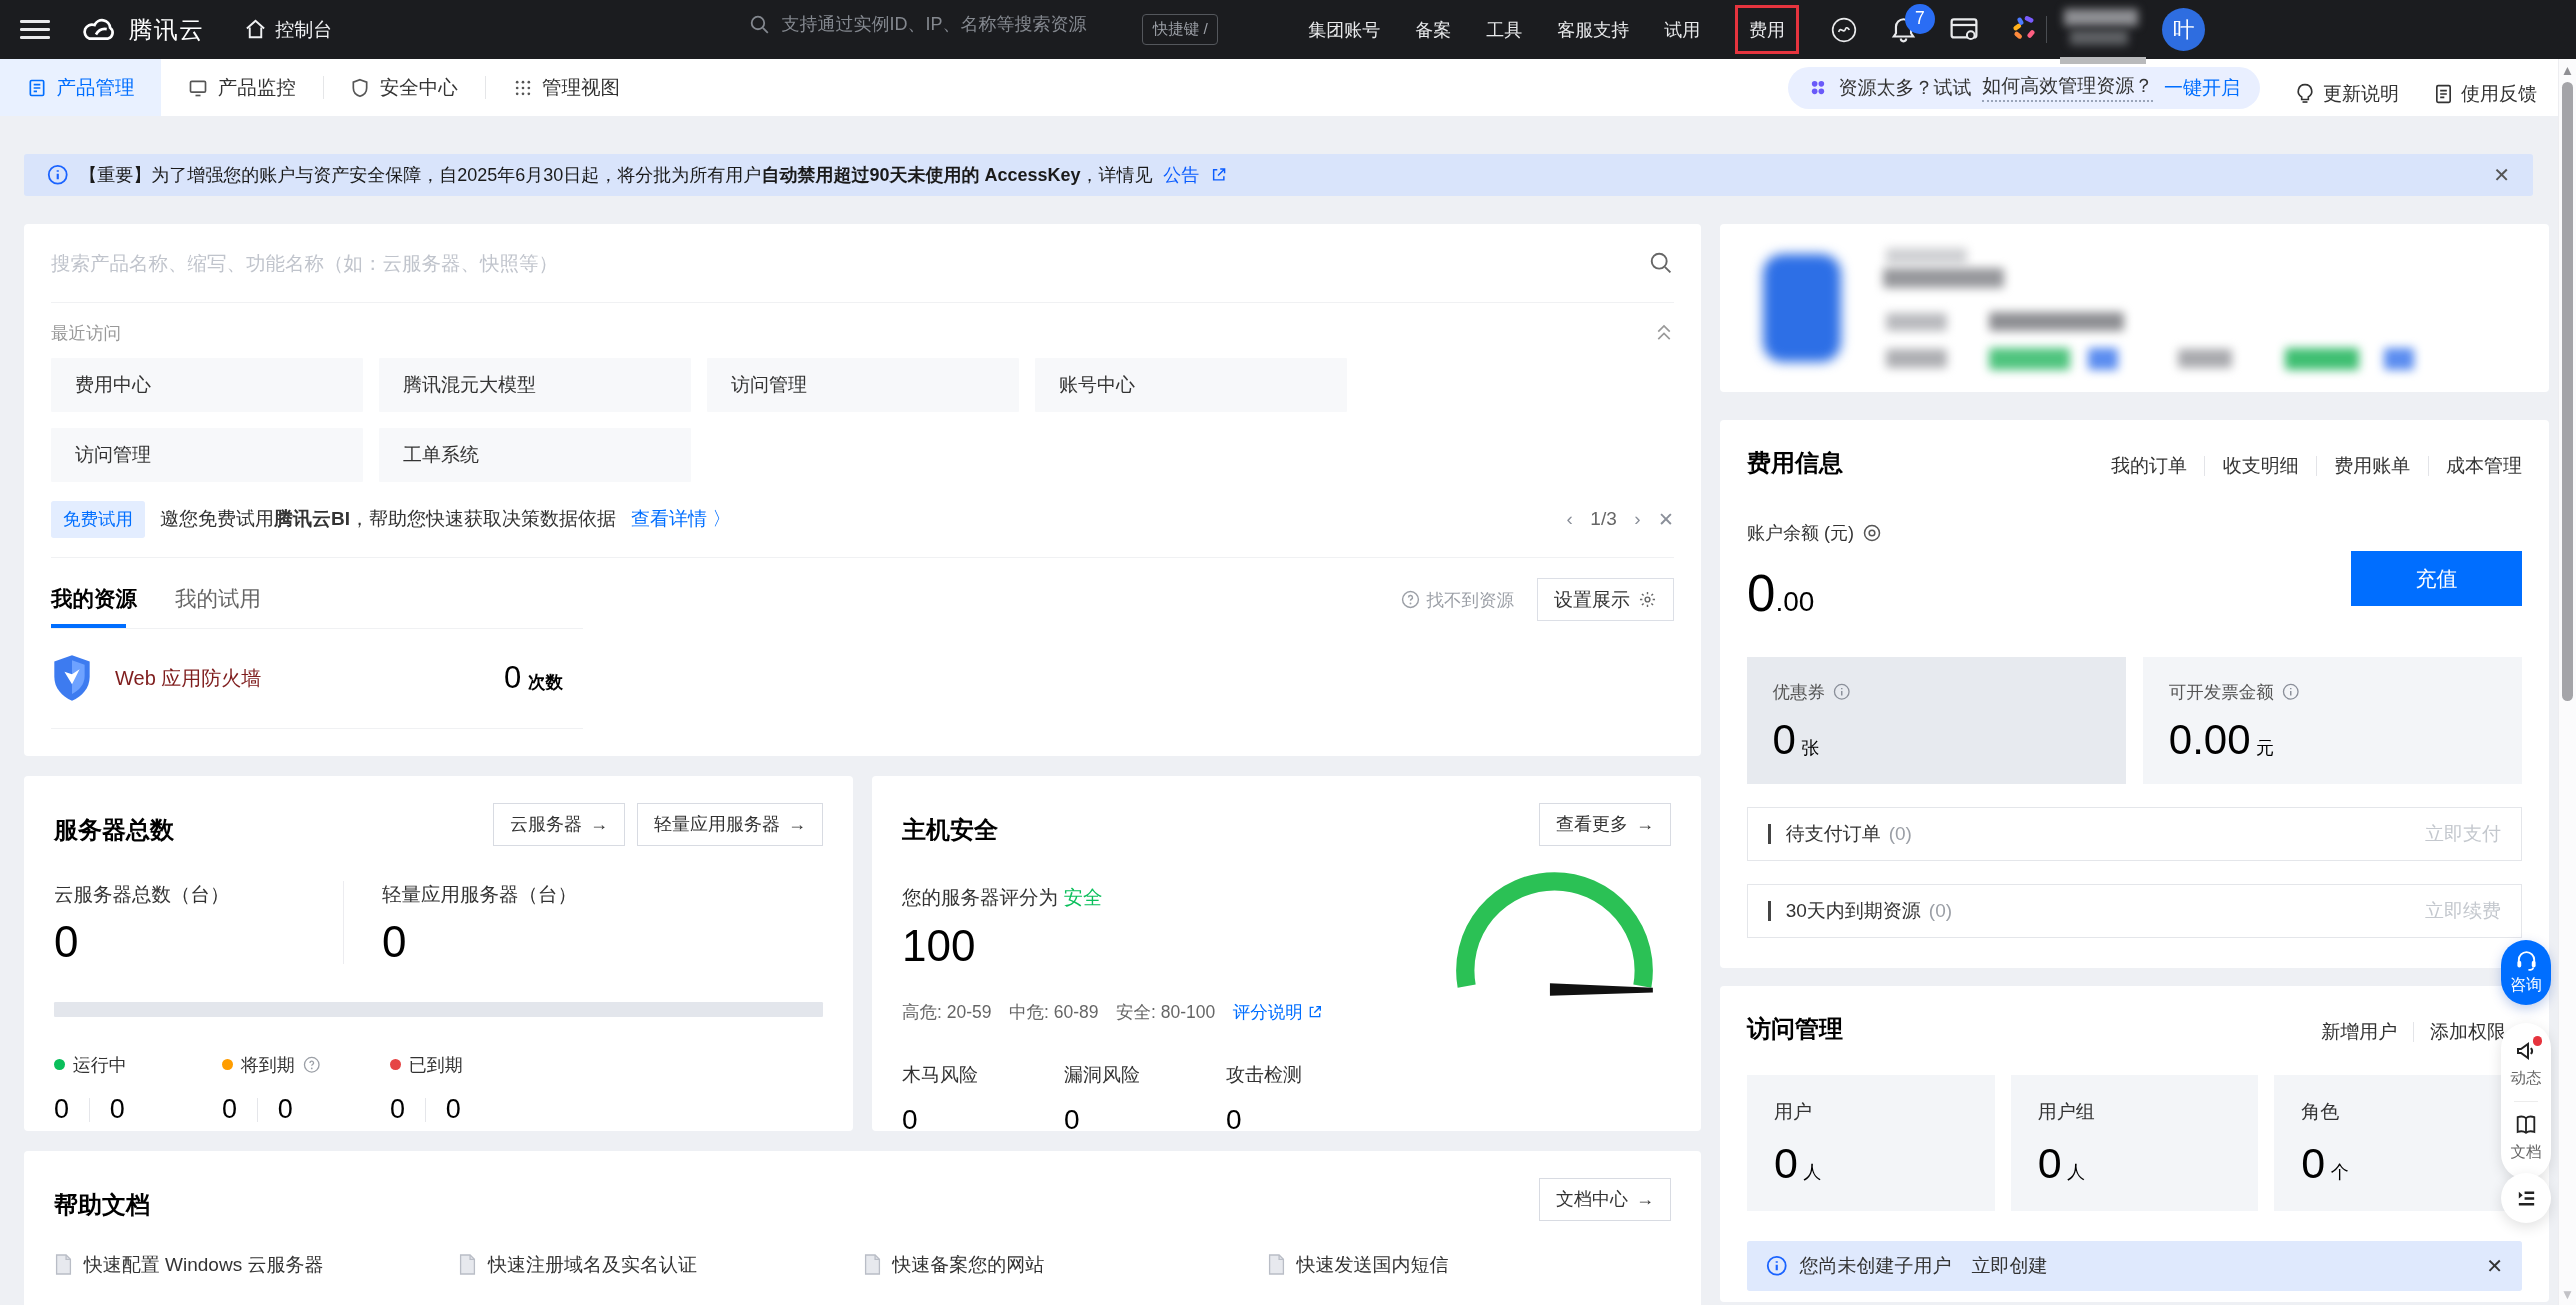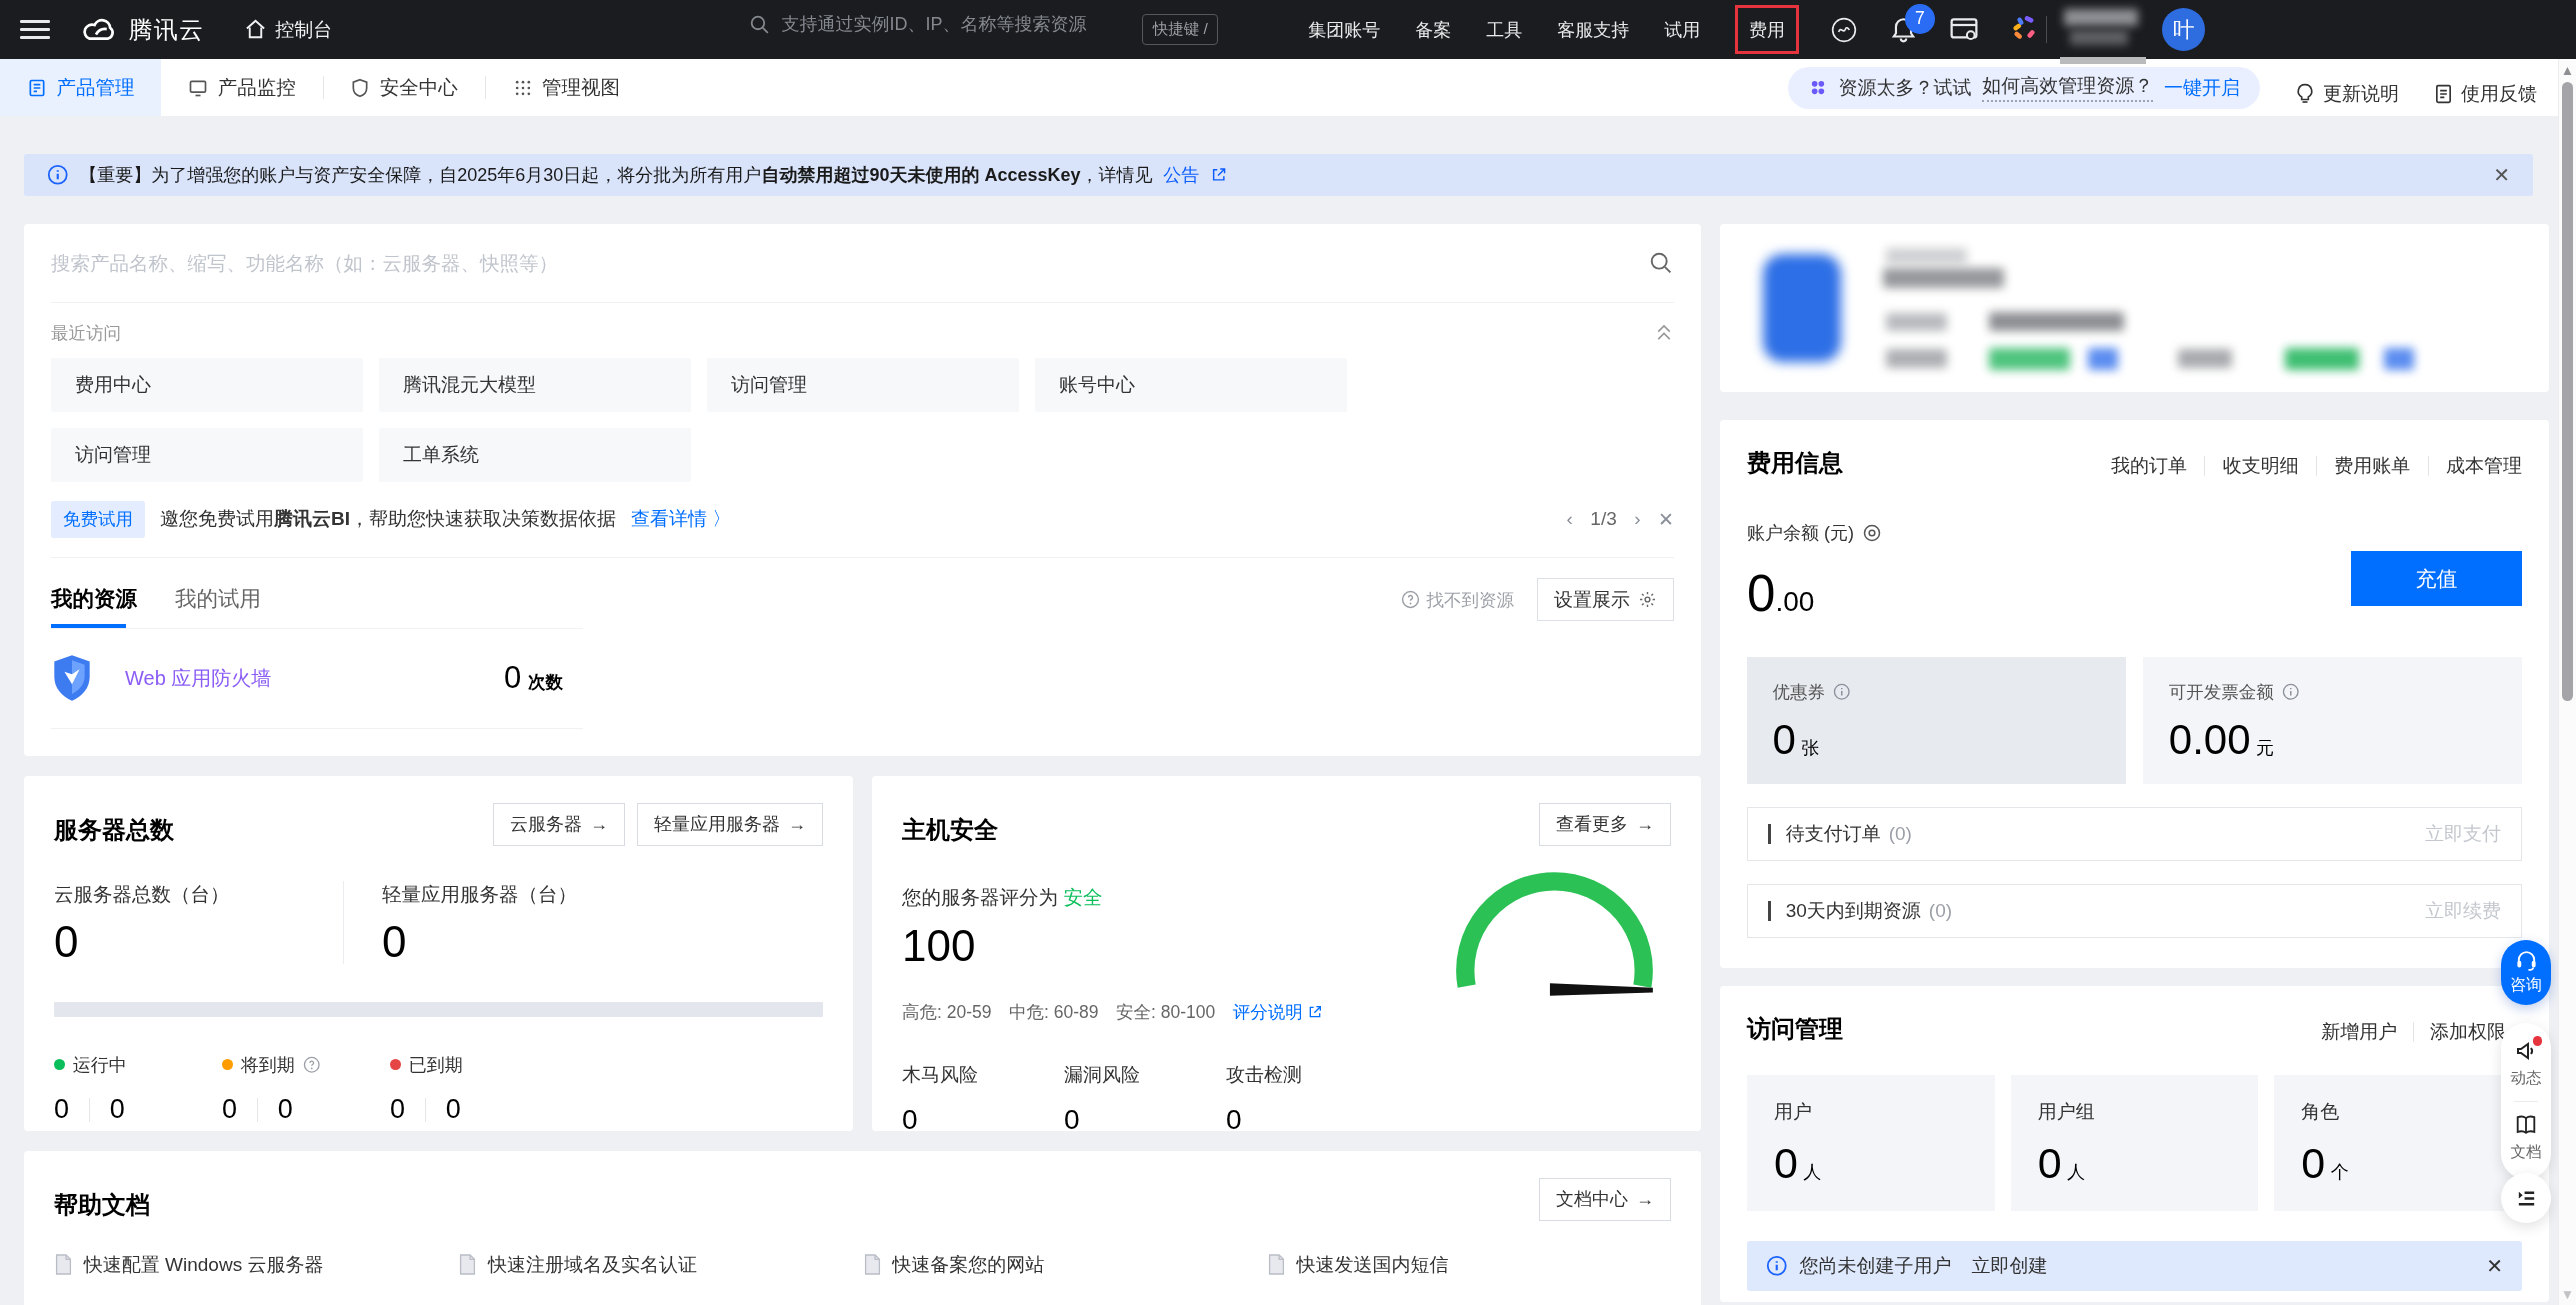--- a/index.html
+++ b/index.html
@@ -74,21 +74,21 @@
 .trialnav .pg{color:#666;}
 .trialnav span{cursor:pointer;}
 .tabsrow{display:flex;align-items:flex-end;margin-top:20px;height:50px;}
 .tabact{position:relative;font-size:21.5px;font-weight:700;color:#000;padding-bottom:15px;cursor:pointer;}
 .tabact .uline{position:absolute;left:0;bottom:0;width:75px;height:4px;background:#006eff;}
 .tabina{font-size:21.5px;color:#666;margin-left:38px;padding-bottom:15px;cursor:pointer;}
 .tabsright{margin-left:auto;display:flex;align-items:center;gap:23px;padding-bottom:6.7px;}
 .notfound{display:flex;align-items:center;gap:6.7px;font-size:17.5px;color:#9b9fa6;cursor:pointer;}
 .setbox{display:flex;align-items:center;gap:8px;border:0.7px solid #dcdfe6;height:43px;padding:0 16px;font-size:19px;color:#333;cursor:pointer;background:#fff;}
 .wafcell{width:532px;height:101px;border-top:0.7px solid #f0f1f3;border-bottom:0.7px solid #f0f1f3;display:flex;align-items:center;padding-right:20px;margin-bottom:27px;}
-.wafname{font-size:20px;color:#8b5cf6;margin-left:32px;cursor:pointer;}
+.wafname{font-size:20px;color:#7f1d1d;margin-left:22px;cursor:pointer;}
 .wafcount{margin-left:auto;display:flex;align-items:baseline;gap:6.7px;}
 .wafnum{font-size:31px;color:#000;}
 .wafunit{font-size:17.5px;font-weight:700;color:#000;}
 
 
 .cardrow{display:flex;gap:19px;}
 .c2,.c3{width:829px;height:355px;padding:27px 30px;position:relative;}
 .chead{display:flex;align-items:flex-end;}
 .ctitle{font-size:24px;font-weight:700;color:#000;}
 .chbtns{margin-left:auto;display:flex;gap:12px;}

